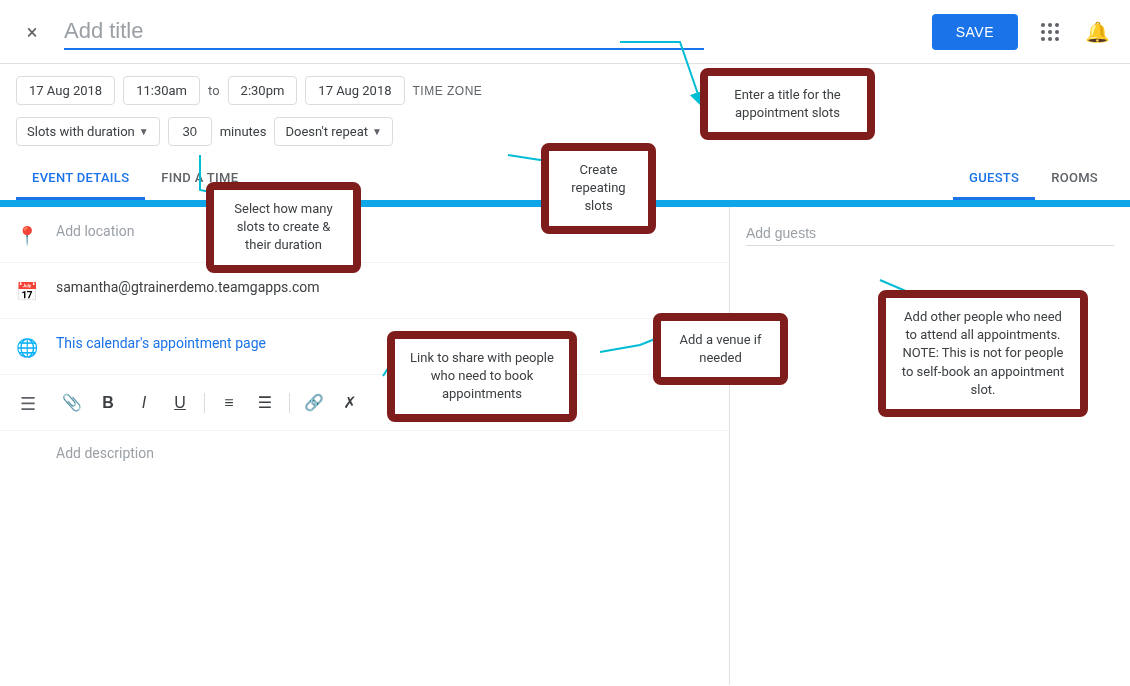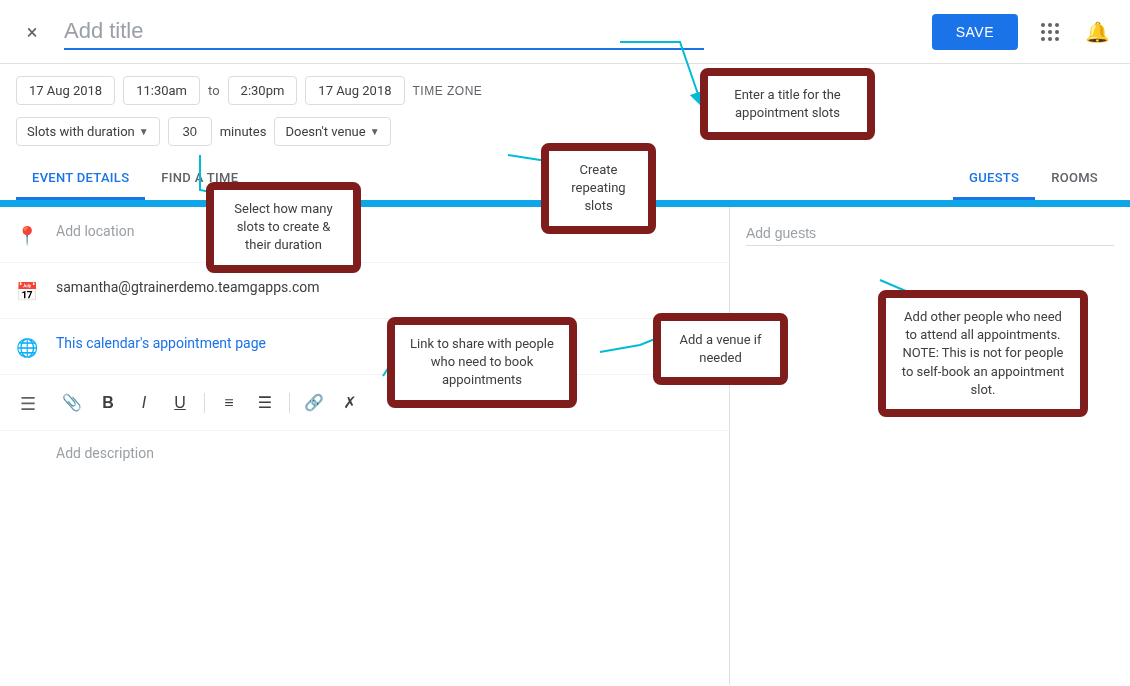--- a/index.html
+++ b/index.html
@@ -313,21 +313,21 @@
       top: 182px;
       left: 206px;
       width: 155px;
     }
     .callout-repeat {
       top: 143px;
       left: 541px;
       width: 115px;
     }
     .callout-link {
-      top: 317px;
+      top: 331px;
       left: 387px;
       width: 190px;
     }
     .callout-venue {
       top: 313px;
       left: 653px;
       width: 135px;
     }
     .callout-guests {
       top: 290px;
@@ -396,21 +396,21 @@
 </div>
 
 <div class="options-row">
   <div class="dropdown-btn">
     <span>Slots with duration</span>
     <span class="dropdown-arrow">▼</span>
   </div>
   <input class="duration-input" type="text" value="30" style="">
   <span class="minutes-label">minutes</span>
   <div class="dropdown-btn">
-    <span>Doesn't venue</span>
+    <span>Doesn't repeat</span>
     <span class="dropdown-arrow">▼</span>
   </div>
 </div>
 
 <div class="tabs-bar">
   <div class="tab active">EVENT DETAILS</div>
   <div class="tab">FIND A TIME</div>
   <div class="tabs-right">
     <div class="tab-right active">GUESTS</div>
     <div class="tab-right">ROOMS</div>

